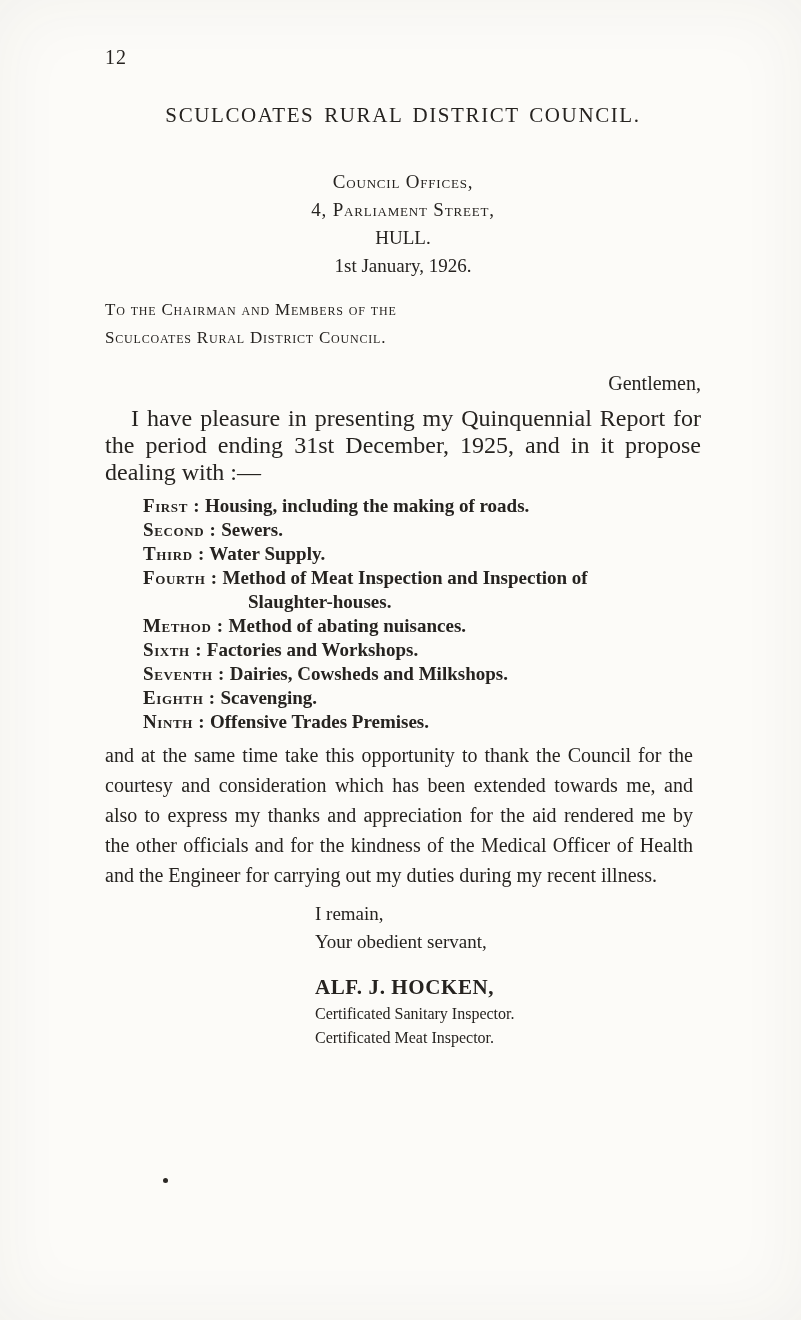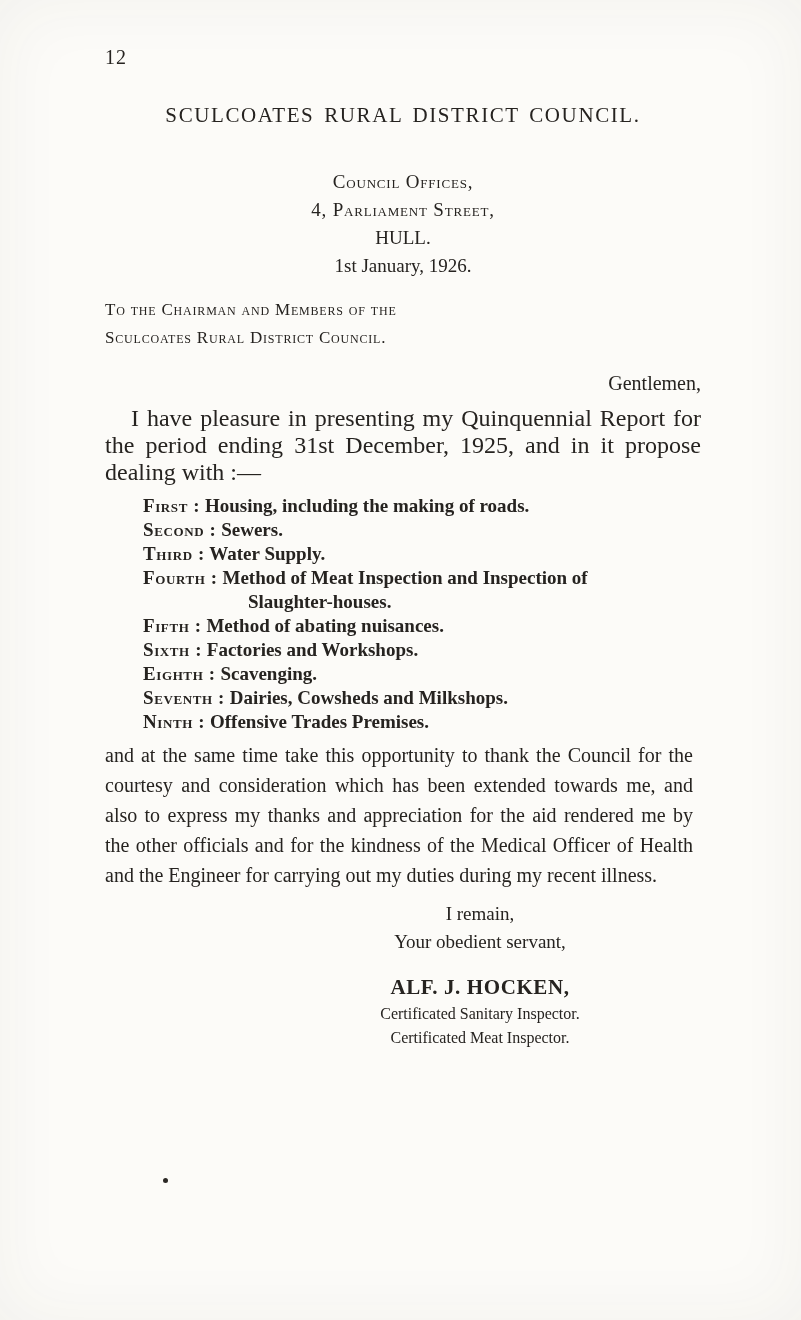--- a/index.html
+++ b/index.html
@@ -77,21 +77,20 @@
   }
   .closing {
     margin: 6px 8px 0 0;
     font-size: 20px;
     line-height: 30px;
     text-align: justify;
   }
   .signature {
     margin: 10px 0 0 210px;
     width: 330px;
-    text-align: center;
     font-size: 19px;
     line-height: 28px;
   }
   .sig-name {
     margin-top: 16px;
     font-size: 21px;
     font-weight: bold;
     letter-spacing: 0.6px;
     line-height: 30px;
   }
@@ -145,34 +144,34 @@
     </div>
     <div class="topic-item">
       <span class="topic-label">Third :</span>
       <span class="topic-text">Water Supply.</span>
     </div>
     <div class="topic-item">
       <span class="topic-label">Fourth :</span>
       <span class="topic-text">Method of Meat Inspection and Inspection of Slaughter-houses.</span>
     </div>
     <div class="topic-item">
-      <span class="topic-label">Fifth :</span>
+      <span class="topic-label">Method :</span>
       <span class="topic-text">Method of abating nuisances.</span>
     </div>
     <div class="topic-item">
       <span class="topic-label">Sixth :</span>
       <span class="topic-text">Factories and Workshops.</span>
     </div>
     <div class="topic-item">
+      <span class="topic-label">Seventh :</span>
+      <span class="topic-text">Dairies, Cowsheds and Milkshops.</span>
+    </div>
+    <div class="topic-item">
       <span class="topic-label">Eighth :</span>
       <span class="topic-text">Scavenging.</span>
-    </div>
-    <div class="topic-item">
-      <span class="topic-label">Seventh :</span>
-      <span class="topic-text">Dairies, Cowsheds and Milkshops.</span>
     </div>
     <div class="topic-item">
       <span class="topic-label">Ninth :</span>
       <span class="topic-text">Offensive Trades Premises.</span>
     </div>
   </div>
 
   <p class="closing">and at the same time take this opportunity to thank the Council for the courtesy and consideration which has been extended towards me, and also to express my thanks and appreciation for the aid rendered me by the other officials and for the kindness of the Medical Officer of Health and the Engineer for carrying out my duties during my recent illness.</p>
 
   <div class="signature">

